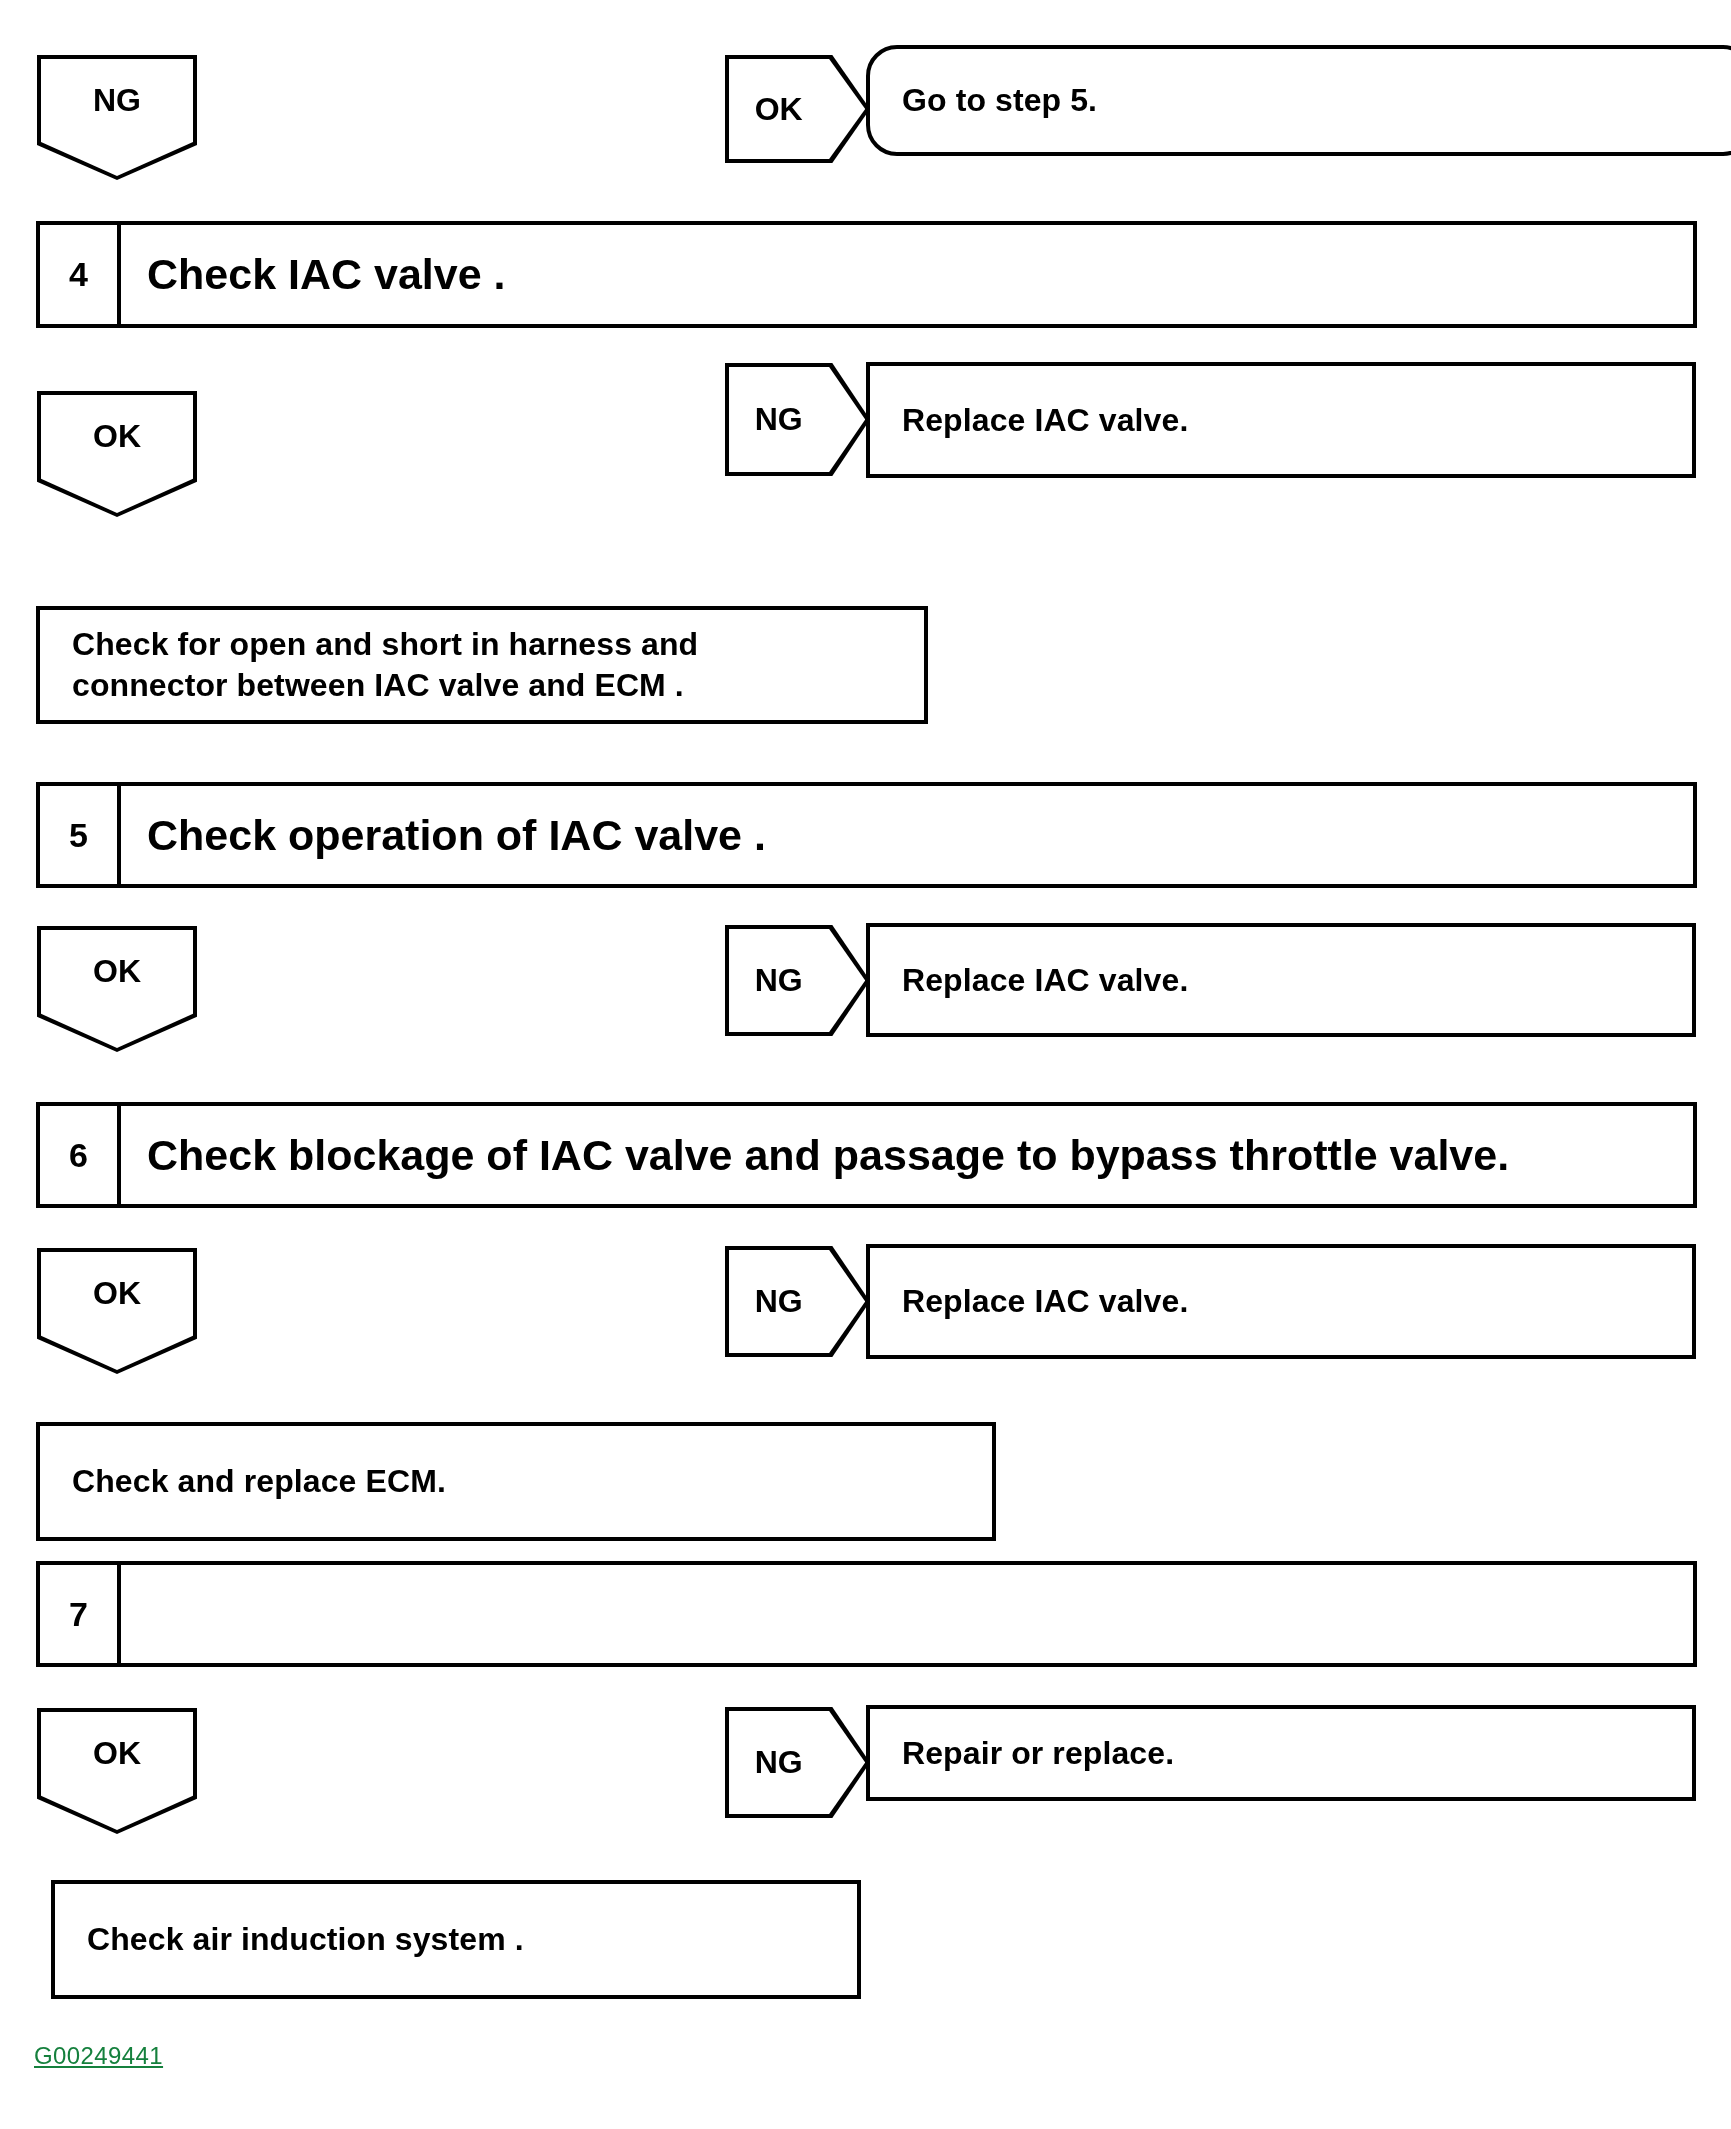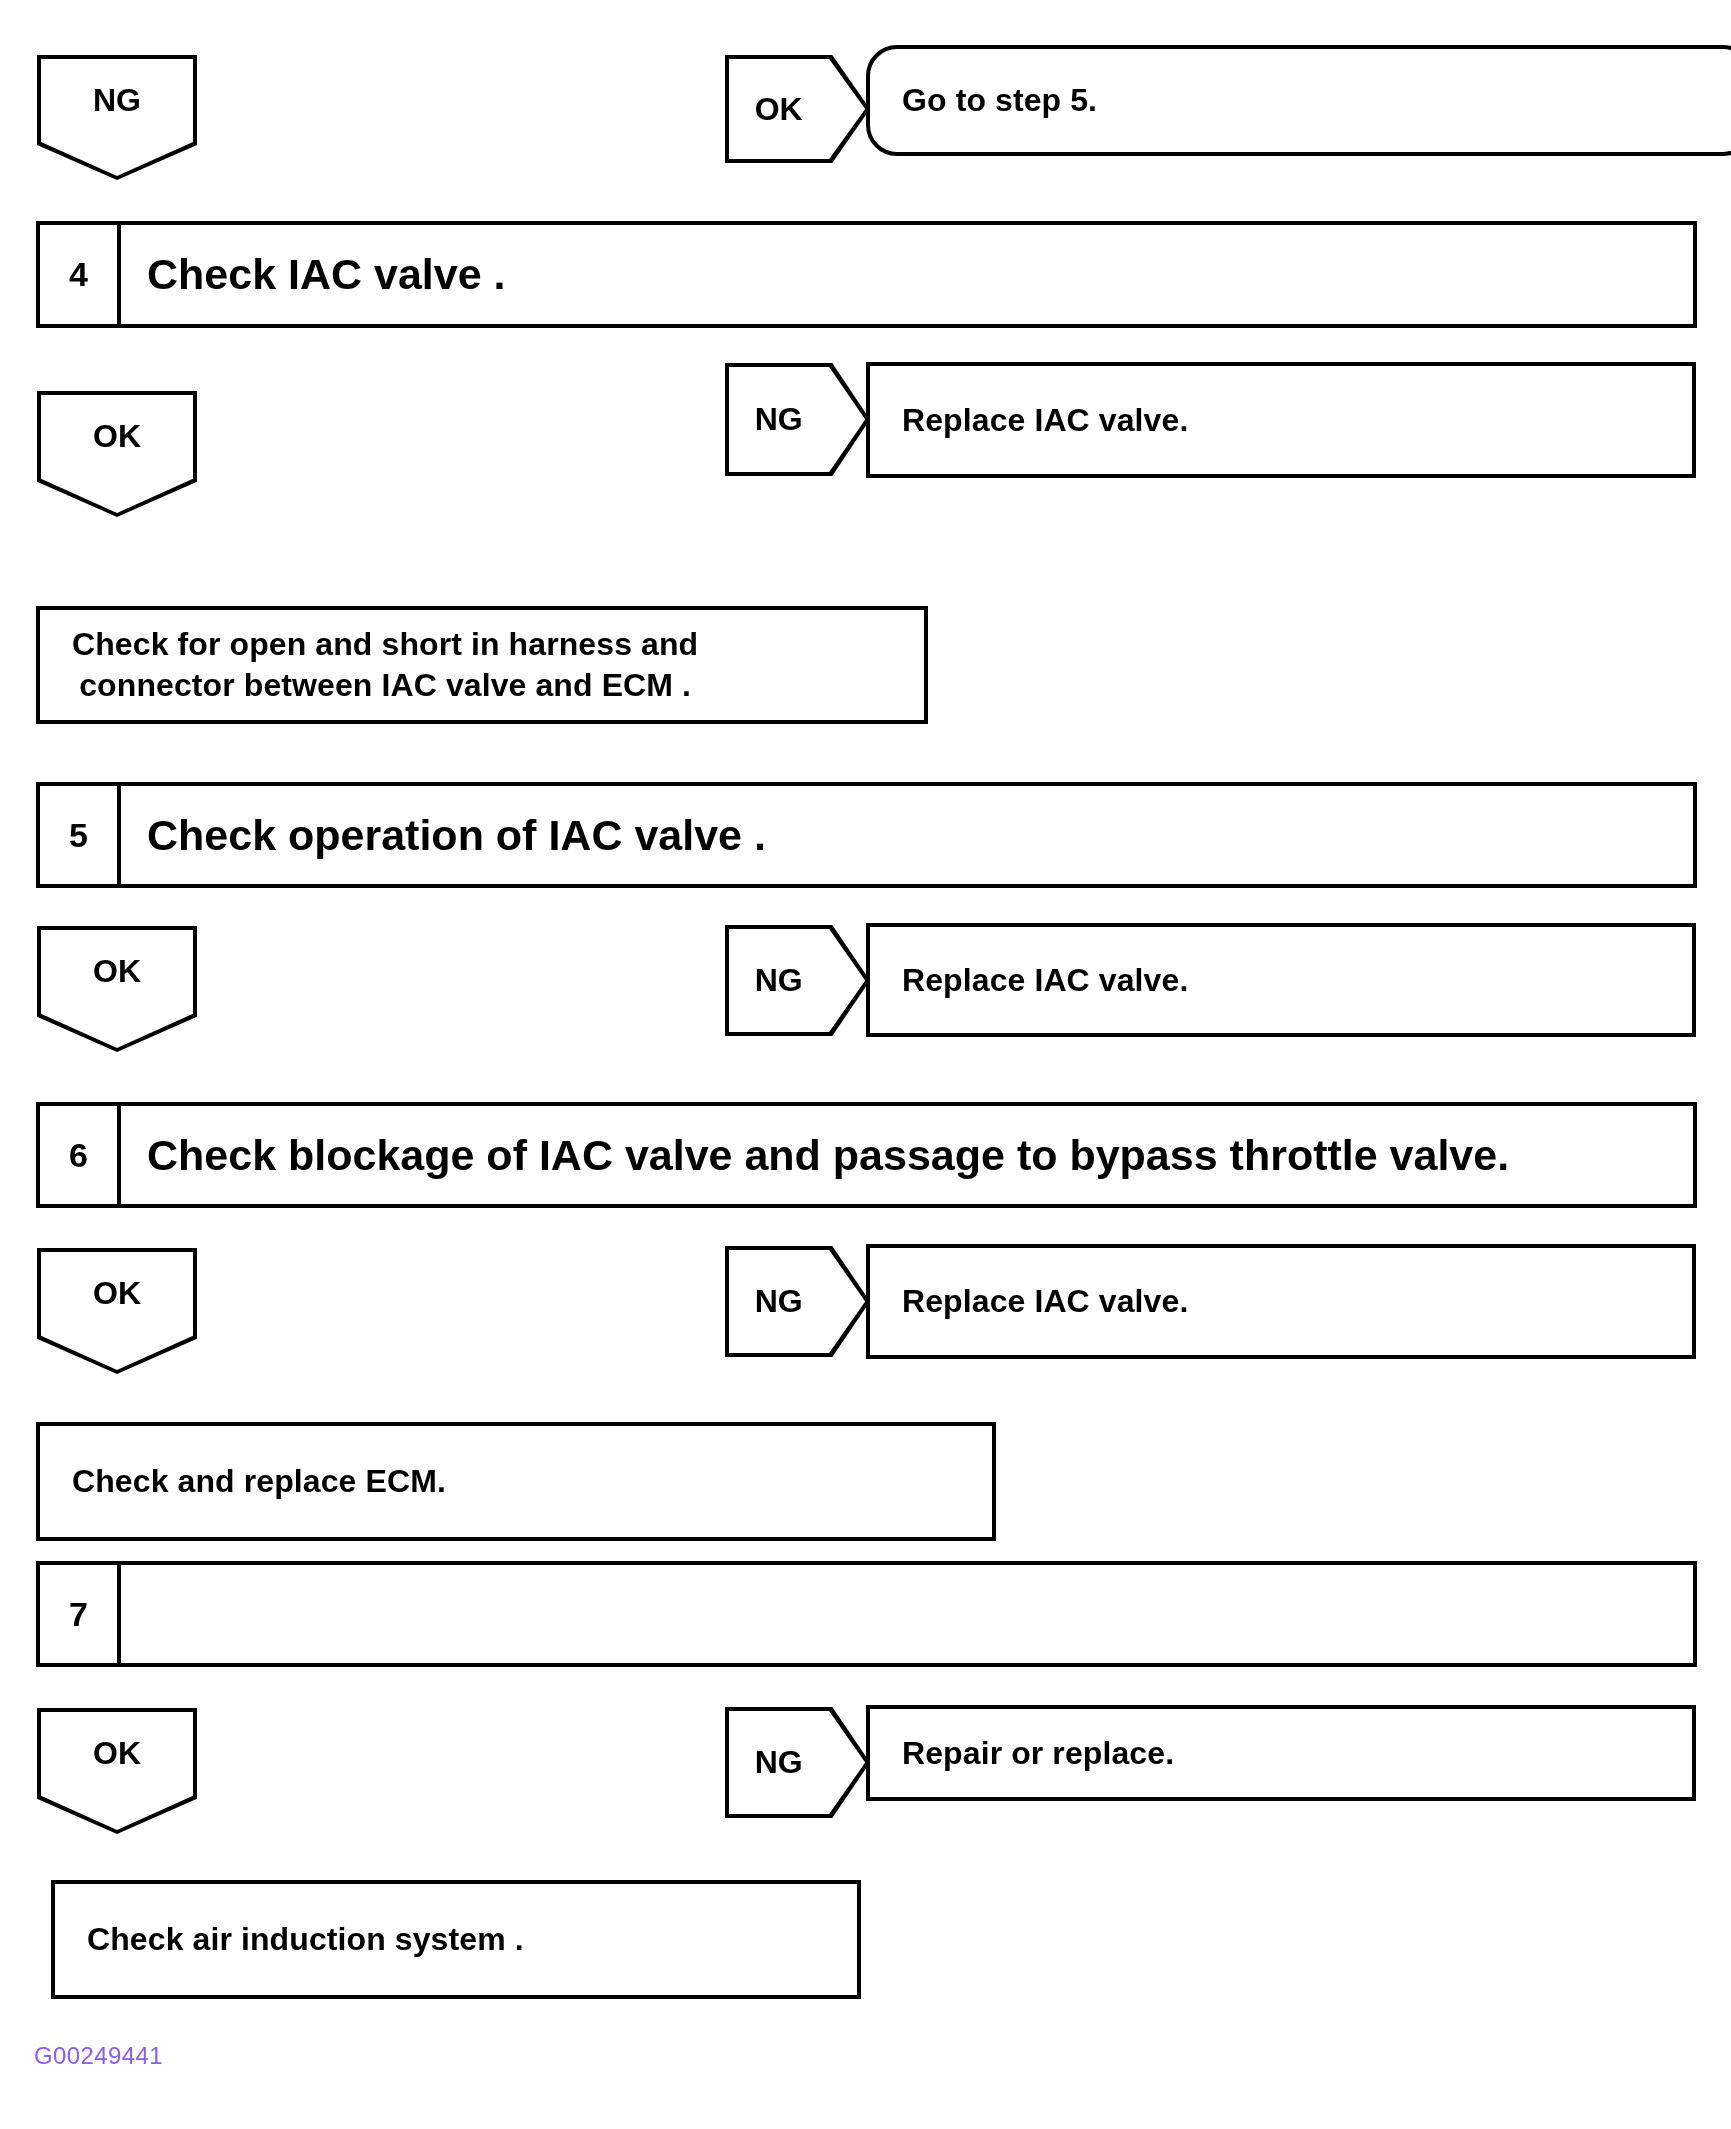--- a/index.html
+++ b/index.html
@@ -14,21 +14,21 @@
   }
   #page {
     position: relative;
     width: 1732px;
     height: 2129px;
     background: #ffffff;
     overflow: hidden;
   }
 
   
-  .node { position: absolute; box-sizing: border-box; text-align: center; }
+  .node { position: absolute; box-sizing: border-box; }
 
   
   .rect {
     border: 4px solid #000;
     background: #fff;
     display: flex;
     align-items: center;
   }
   .rect .txt {
     font-weight: bold;
@@ -122,21 +122,22 @@
     justify-content: center;
     font-weight: bold;
     font-size: 32px;
   }
 
   
   .figid {
     font-size: 24px;
     font-weight: normal;
     letter-spacing: 0.4px;
-    color: #8b5cf6;
+    color: #15803d;
+    text-decoration: underline;
   }
 </style>
 </head>
 <body>
 
 <div id="page">
 
   <div class="node downarrow" style="left:37px; top:55px; width:160px; height:125px;">
     <div class="inner"></div>
     <div class="dtxt">NG</div>

